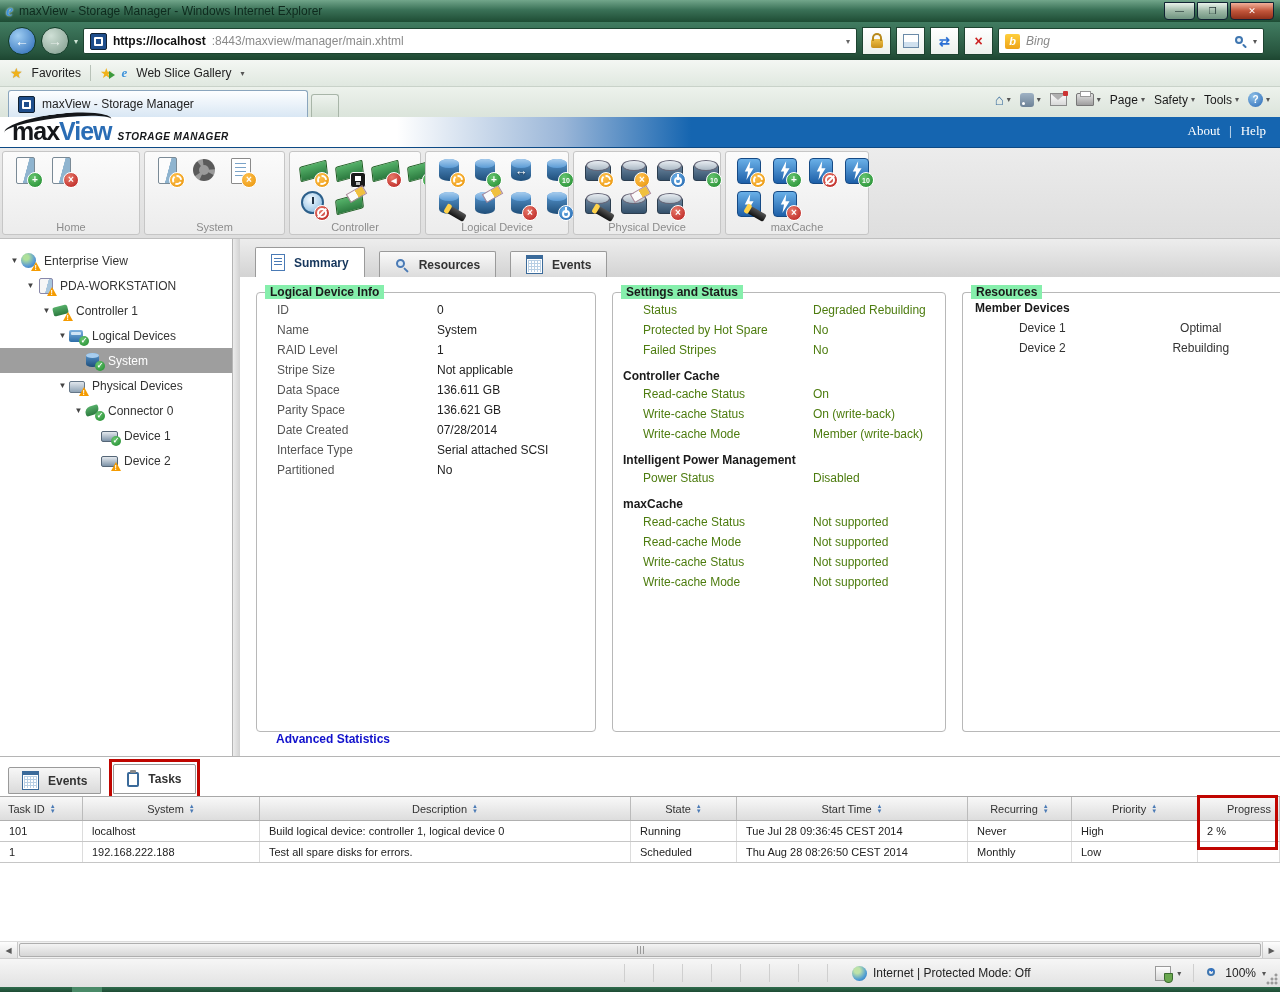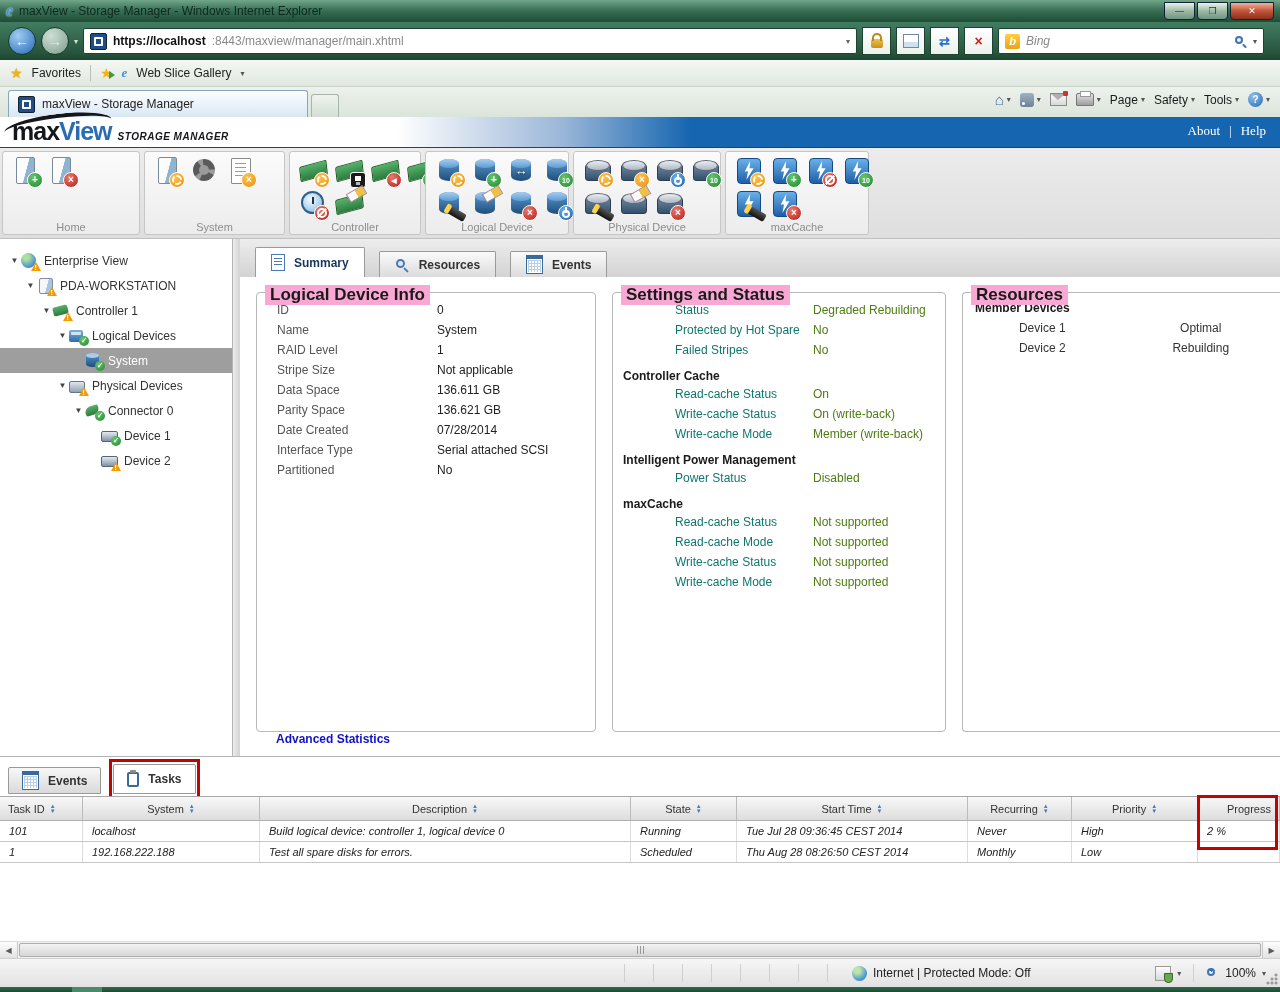--- a/index.html
+++ b/index.html
@@ -205,30 +205,30 @@
   .i-cal{width:15px;height:14px;background:#fff;border:1px solid #3a6a9a;border-top:4px solid #3a6a9a;position:relative;flex:none;}
   .i-cal::before{content:"";position:absolute;inset:1px;
     background:linear-gradient(90deg,#b8cfe4 1px,transparent 1px),linear-gradient(#b8cfe4 1px,transparent 1px);
     background-size:3px 3px;}
   .i-clip{width:12px;height:15px;background:#3a6a9a;border-radius:2px;position:relative;flex:none;}
   .i-clip::before{content:"";position:absolute;left:2px;top:2px;right:2px;bottom:2px;background:#fff;}
   .i-clip::after{content:"";position:absolute;left:3px;top:-2px;width:6px;height:3px;background:#8a8a8a;border-radius:1px;}
   .panels{flex:1;position:relative;display:flex;gap:16px;padding:14px 0 0 16px;}
   .panel{height:440px;border:1px solid #b8b8b8;border-radius:4px;background:#fff;position:relative;
     padding-top:8px;box-sizing:border-box;}
-  .panel-title{position:absolute;top:-8px;left:8px;background:#f9a8d4;padding:0 5px;font-weight:bold;
-    font-size:17px;color:#1a1a1a;}
+  .panel-title{position:absolute;top:-8px;left:8px;background:#86efac;padding:0 5px;font-weight:bold;
+    font-size:12px;color:#1a1a1a;}
   .p-ldi{width:340px;flex:none;}
   .p-sst{width:334px;flex:none;}
   .p-res{flex:1;border-right:none;border-radius:4px 0 0 4px;}
   .kv{display:grid;grid-template-columns:160px 1fr;padding:2px 0 2px 20px;font-size:12px;height:16px;}
   .kv .k{color:#555;}
   .kv .v{color:#222;}
   .kv2{display:grid;grid-template-columns:170px 1fr;padding:2px 0 2px 30px;font-size:12px;height:16px;}
-  .kv2 .k{color:#0f766e;margin-left:32px;}
+  .kv2 .k{color:#4d7c0f;}
   .kv2 .v{color:#4d7c0f;}
   .sect-h{font-weight:bold;font-size:12px;color:#1a1a1a;padding:8px 0 2px 10px;}
   .res-sub{font-weight:bold;font-size:12px;color:#1a1a1a;padding:0 0 6px 12px;}
   .res-row{display:grid;grid-template-columns:1fr 1fr;text-align:center;font-size:12px;color:#333;height:20px;}
   .advlink{position:absolute;left:36px;bottom:10px;color:#1111cc;font-weight:bold;font-size:12px;cursor:pointer;}
 
   
   .bottom{height:185px;border-top:1px solid #b5b5b5;background:#fff;position:relative;box-sizing:border-box;padding-top:7px;}
   .btabs{display:flex;gap:12px;margin-left:8px;height:30px;align-items:flex-end;}
   .btab{height:25px;display:flex;align-items:center;gap:9px;padding:0 13px;border:1px solid #9a9a9a;
@@ -238,21 +238,21 @@
   .ttable{margin-top:2px;border-top:1px solid #a8a8a8;position:relative;}
   .thead{display:flex;height:23px;background:linear-gradient(#f8f8f8,#dddddd);border-bottom:1px solid #b0b0b0;
     font-size:11px;font-weight:normal;color:#333;}
   .th{display:flex;align-items:center;justify-content:center;gap:5px;border-right:1px solid #bbb;
     box-sizing:border-box;cursor:pointer;}
   .th.left{justify-content:flex-start;padding-left:8px;}
   .th.right{justify-content:flex-end;padding-right:8px;}
   .sort{display:flex;flex-direction:column;font-size:6px;line-height:5px;color:#4a7ab5;}
   .trow{display:flex;height:20px;border-bottom:1px solid #c6c6c6;font-size:11px;color:#222;background:#fff;cursor:default;}
   .td{display:flex;align-items:center;padding:8px 9px;border-right:1px solid #dcdcdc;box-sizing:border-box;
-    overflow:hidden;white-space:nowrap;font-style:italic;}
+    overflow:hidden;white-space:nowrap;}
   .progress-redbox{position:absolute;right:2px;top:-2px;width:75px;height:49px;border:3px solid #c00500;pointer-events:none;}
 
   
   .hscroll{height:16px;background:#f0f0f0;border-top:1px solid #dcdcdc;display:flex;align-items:stretch;}
   .sarrow{width:17px;display:flex;align-items:center;justify-content:center;font-size:8px;color:#5a5a5a;
     background:linear-gradient(#fdfdfd,#e3e3e3);flex:none;cursor:pointer;}
   .sarrow.l{border-right:1px solid #c8c8c8;}
   .sarrow.r{border-left:1px solid #c8c8c8;}
   .sthumb{flex:1;margin:1px;background:linear-gradient(#f4f4f4,#d6d6d6);border:1px solid #aeaeae;border-radius:2px;
     display:flex;align-items:center;justify-content:center;gap:2px;cursor:grab;}

